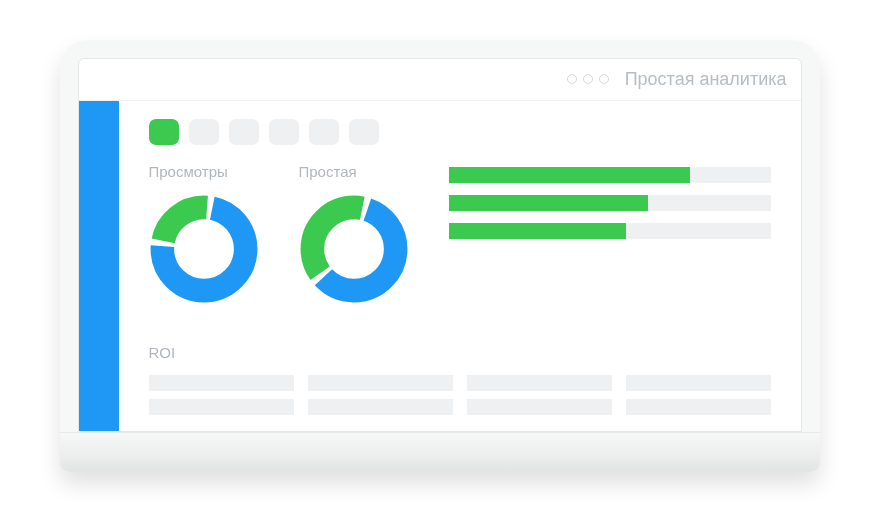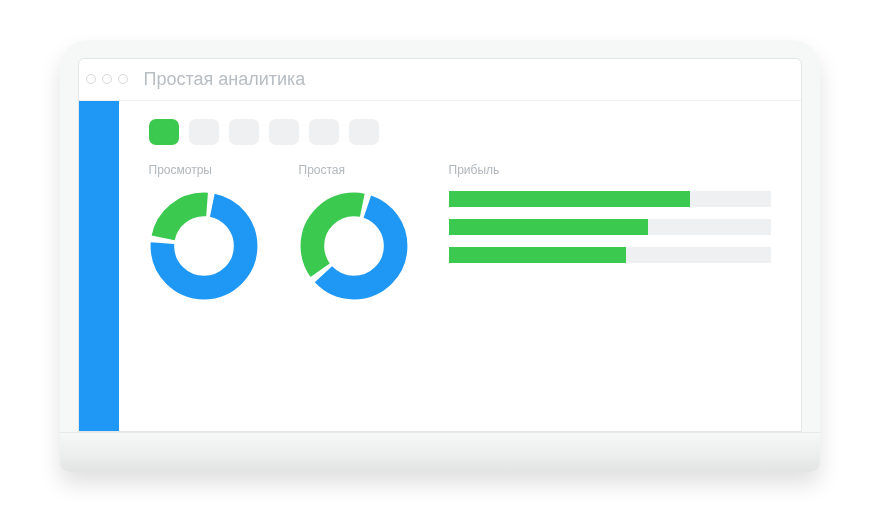--- a/index.html
+++ b/index.html
@@ -27,23 +27,24 @@
   }
   .browser {
     background: #fff;
     border: 1px solid #e4e7e9;
     border-radius: 6px 6px 0 0;
     overflow: hidden;
   }
   .title-bar {
     display: flex; align-items: center;
     height: 42px;
-    padding: 0 7px;
+    padding: 0 14px;
     border-bottom: 1px solid #eef0f1;
     gap: 10px;
+    justify-content: flex-end;
   }
   .dots { display: flex; gap: 6px; }
   .dot {
     width: 10px; height: 10px; border-radius: 50%;
     border: 1.5px solid #d6d9db;
   }
   .title-text {
     color: #b7bdc2; font-size: 18px; font-weight: 400; margin-left: 6px;
   }
   .content {
@@ -66,21 +67,21 @@
     background: #eef0f1;
   }
   .tab.active { background: #3cc950; }
   .panels {
     display: flex; gap: 20px; flex: 1;
   }
   .left-panels {
     display: flex; gap: 20px;
   }
   .panel-title {
-    color: #b1b7bc; font-size: 12px; margin-bottom: 14px; font-weight: 400;
+    color: #b1b7bc; font-size: 15px; margin-bottom: 14px; font-weight: 400;
   }
   .donut-wrap { width: 130px; }
   .donut { width: 110px; height: 110px; }
   .right-panel { flex: 1; min-width: 0; }
   .bars { display: flex; flex-direction: column; gap: 12px; margin-top: 4px; }
   .bar-track {
     height: 16px; background: #eef0f1; width: 100%; position: relative;
   }
   .bar-fill {
     position: absolute; left: 0; top: 0; bottom: 0;
@@ -135,33 +136,49 @@
             <div class="donut-wrap">
               <div class="panel-title">Простая</div>
               <svg class="donut" viewBox="0 0 42 42">
                 <circle cx="21" cy="21" r="15.9" fill="none" stroke="#1e98f4" stroke-width="9" stroke-dasharray="58 42" stroke-dashoffset="20"></circle>
                 <circle cx="21" cy="21" r="15.9" fill="none" stroke="#3cc950" stroke-width="9" stroke-dasharray="38 62" stroke-dashoffset="60"></circle>
               </svg>
             </div>
           </div>
 
           <div class="right-panel">
-            <div class="panel-title">Прибыль</div>
             <div class="bars">
               <div class="bar-track">
                   <div class="bar-fill" style="width:75%"></div>
                 </div>
               <div class="bar-track">
                   <div class="bar-fill" style="width:62%"></div>
                 </div>
               <div class="bar-track">
                   <div class="bar-fill" style="width:55%"></div>
                 </div>
             </div>
           </div>
         </div>
 
+        <div class="roi">
+          <div class="panel-title">ROI</div>
+          <div class="grid-rows">
+            <div class="grid-row">
+              <div class="cell"></div>
+              <div class="cell"></div>
+              <div class="cell"></div>
+              <div class="cell"></div>
+            </div>
+            <div class="grid-row">
+              <div class="cell"></div>
+              <div class="cell"></div>
+              <div class="cell"></div>
+              <div class="cell"></div>
+            </div>
+          </div>
+        </div>
 
       </div>
     </div>
   </div>
   <div class="laptop-base"></div>
 </div>
 
 </body></html>

